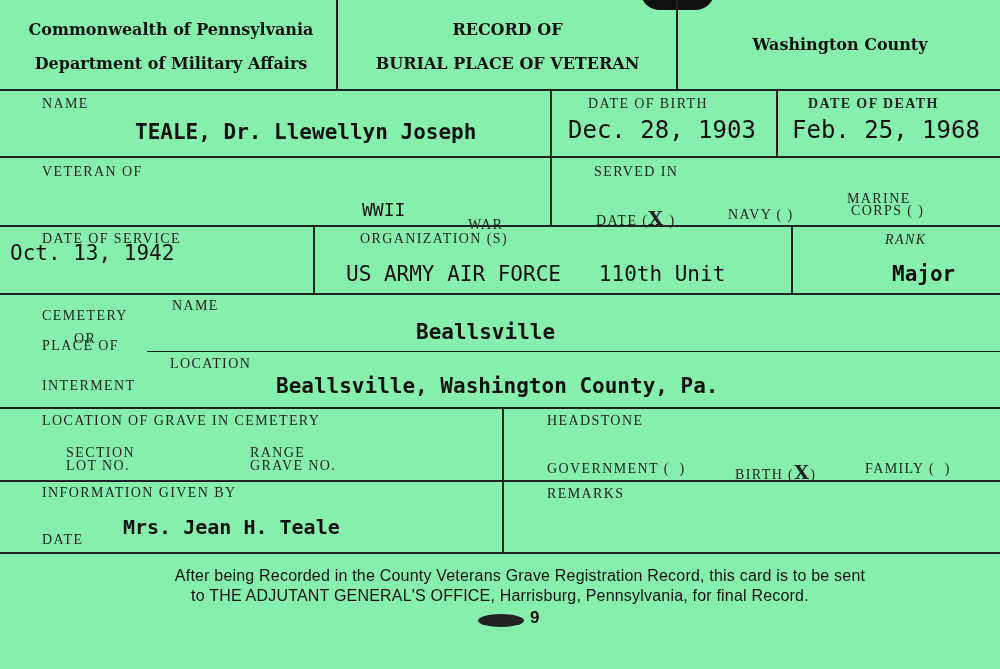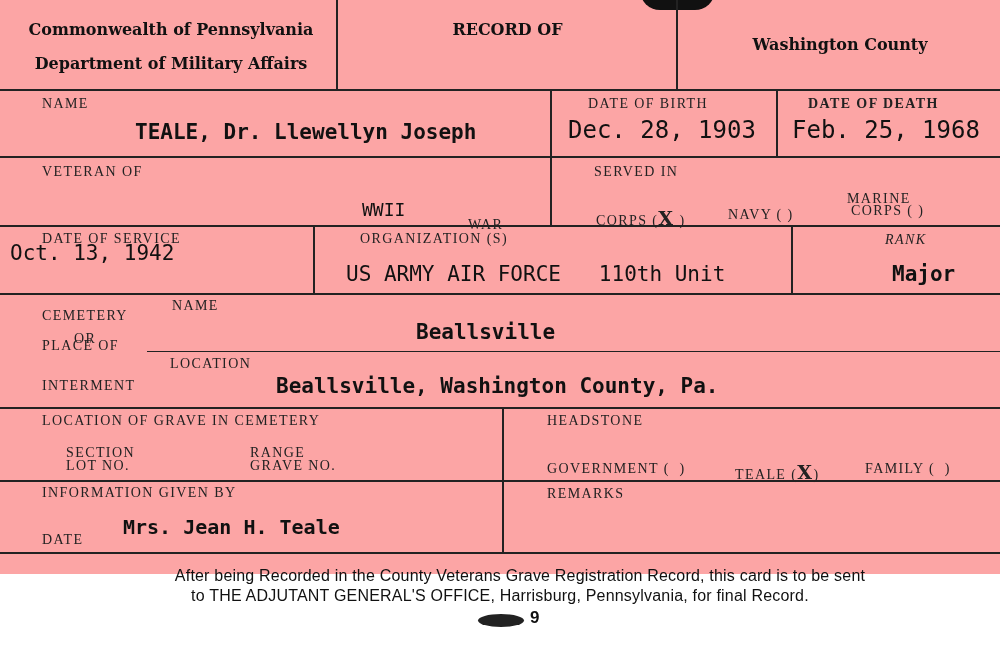--- a/index.html
+++ b/index.html
@@ -1,17 +1,17 @@
 <!DOCTYPE html>
 <html><head>
 <meta charset="utf-8">
 <style>
   html, body { margin:0; padding:0; background:#ffffff; }
   body { width:1000px; height:669px; position:relative; overflow:hidden; color:#111; }
-  .card { position:absolute; left:0; top:0; width:1000px; height:574px; background:#fca5a5; }
+  .card { position:absolute; left:0; top:0; width:1000px; height:669px; background:#86efac; }
   .lbl { font-family: "Liberation Serif", "DejaVu Serif", serif; font-size:14px; letter-spacing:1.4px; color:#222; position:absolute; white-space:nowrap; }
   .typed { font-family: "DejaVu Sans Mono", "Liberation Mono", monospace; font-weight:bold; color:#111; position:absolute; white-space:nowrap; }
   .hline { position:absolute; height:2px; background:#222; }
   .vline { position:absolute; width:2px; background:#222; }
   .hdr { position:absolute; font-family: "DejaVu Serif", "Liberation Serif", serif; font-weight:bold; font-size:16px; white-space:nowrap; text-align:center; }
   .x-mark { font-family: "DejaVu Serif", serif; font-weight:bold; font-size:19px; }
   .footer { position:absolute; left:0; width:1000px; text-align:center; font-family: "Liberation Sans", "DejaVu Sans", sans-serif; font-size:16px; letter-spacing:0.2px; transform:scaleX(1); }
   .blot { position:absolute; left:640px; top:-10px; width:75px; height:20px; background:#111; border-radius:0 0 40px 40px; }
   .union-bug { position:absolute; left:478px; top:614px; width:46px; height:13px; background:#222; border-radius:50%; }
   .union-num { position:absolute; left:530px; top:608px; font-family:"Liberation Sans", sans-serif; font-weight:bold; font-size:17px; }
@@ -19,41 +19,42 @@
 </head>
 <body>
 
 <div class="card">
   <div class="blot"></div>
 
   <div class="hdr" style="left:12px; top:20px; width:318px;">Commonwealth of Pennsylvania</div>
   <div class="hdr" style="left:12px; top:54px; width:318px;">Department of Military Affairs</div>
   <div class="vline" style="left:336px; top:0; height:90px;"></div>
   <div class="hdr" style="left:340px; top:20px; width:335px;">RECORD OF</div>
+  <div class="hdr" style="left:340px; top:54px; width:335px;">BURIAL PLACE OF VETERAN</div>
   <div class="vline" style="left:676px; top:0; height:90px;"></div>
   <div class="hdr" style="left:680px; top:35px; width:320px;">Washington County</div>
   <div class="hline" style="left:0; top:89px; width:1000px;"></div>
 
   <div class="lbl" style="left:42px; top:96px;">NAME</div>
   <div class="typed" style="left:135px; top:120px; font-size:21px;">TEALE, Dr. Llewellyn Joseph</div>
   <div class="vline" style="left:550px; top:91px; height:65px;"></div>
   <div class="lbl" style="left:588px; top:96px;">DATE OF BIRTH</div>
   <div class="typed" style="left:568px; top:116px; font-size:24px; font-weight:normal;">Dec. 28, 1903</div>
   <div class="vline" style="left:776px; top:91px; height:65px;"></div>
   <div class="lbl" style="left:808px; top:96px;font-weight:bold;">DATE OF DEATH</div>
   <div class="typed" style="left:792px; top:116px; font-size:24px; font-weight:normal;text-align:center;">Feb. 25, 1968</div>
   <div class="hline" style="left:0; top:156px; width:1000px;"></div>
 
   <div class="lbl" style="left:42px; top:164px;">VETERAN OF</div>
   <div class="typed" style="left:362px; top:199px; font-size:18px; font-weight:normal;">WWII</div>
   <div class="lbl" style="left:468px; top:217px;">WAR</div>
   <div class="vline" style="left:550px; top:157px; height:68px;"></div>
   <div class="lbl" style="left:594px; top:164px;">SERVED IN</div>
   <div class="lbl" style="left:596px; top:207px;">
-    <span>CORPS (</span><span class="x-mark">X</span> <span>)</span>
+    <span>DATE (</span><span class="x-mark">X</span> <span>)</span>
   </div>
   <div class="lbl" style="left:728px; top:207px;">NAVY (   )</div>
   <div class="lbl" style="left:847px; top:193px; line-height:12px;">
     <div>MARINE</div>
     <div style="margin-left:4px;">CORPS (   )</div>
   </div>
   <div class="hline" style="left:0; top:225px; width:1000px;"></div>
 
   <div class="lbl" style="left:42px; top:231px;">DATE OF SERVICE</div>
   <div class="typed" style="left:10px; top:243px; font-size:21px; font-weight:normal; line-height:20px;">Oct. 13, 1942</div>
@@ -82,21 +83,21 @@
     <div>LOT NO.</div>
   </div>
   <div class="lbl" style="left:250px; top:446px; line-height:13px;">
     <div>RANGE</div>
     <div>GRAVE NO.</div>
   </div>
   <div class="vline" style="left:502px; top:409px; height:144px;"></div>
   <div class="lbl" style="left:547px; top:413px;">HEADSTONE</div>
   <div class="lbl" style="left:547px; top:461px; white-space:pre;">GOVERNMENT (  )</div>
   <div class="lbl" style="left:735px; top:461px;">
-    <span>TEALE (</span><span class="x-mark">X</span><span>)</span>
+    <span>BIRTH (</span><span class="x-mark">X</span><span>)</span>
   </div>
   <div class="lbl" style="left:865px; top:461px; white-space:pre;">FAMILY (  )</div>
   <div class="hline" style="left:0; top:480px; width:1000px;"></div>
 
   <div class="lbl" style="left:42px; top:485px;">INFORMATION GIVEN BY</div>
   <div class="lbl" style="left:42px; top:532px;">DATE</div>
   <div class="typed" style="left:123px; top:515px; font-size:20px;">Mrs. Jean H. Teale</div>
   <div class="lbl" style="left:547px; top:486px;">REMARKS</div>
   <div class="hline" style="left:0; top:552px; width:1000px;"></div>
 

